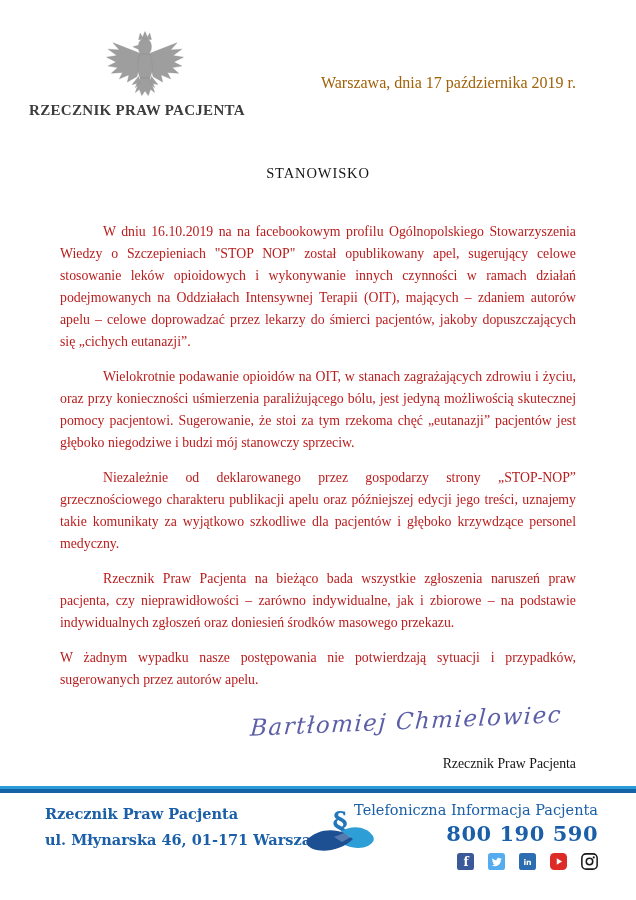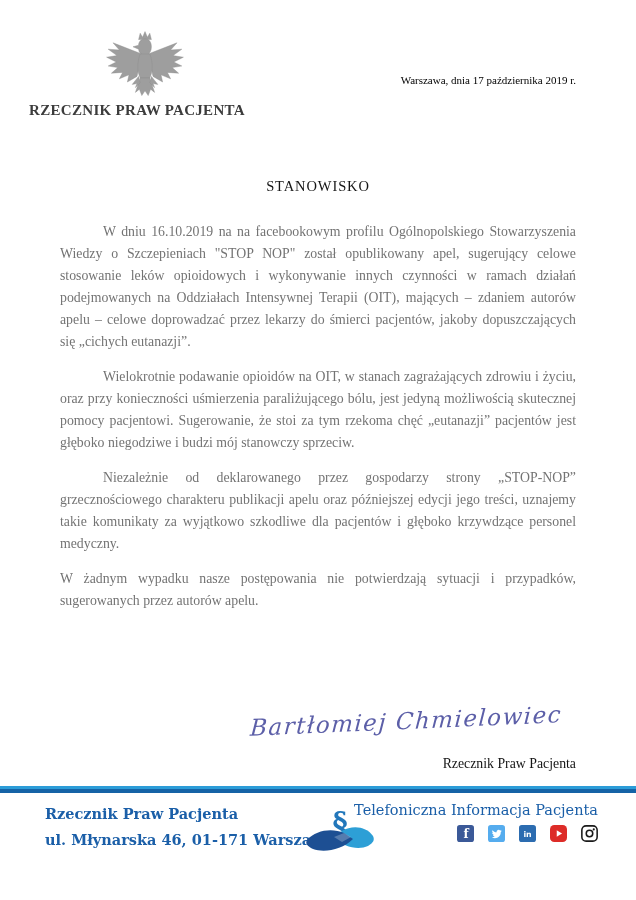--- a/index.html
+++ b/index.html
@@ -15,33 +15,33 @@
 
   
   .emblem { position: absolute; left: 104px; top: 30px; width: 82px; height: 72px; }
   .institution {
     position: absolute; left: 28px; top: 102px; width: 218px;
     text-align: center; font-size: 15px; font-weight: bold;
     letter-spacing: 0.3px; color: #3c3c3c;
   }
   .date-line {
     position: absolute; right: 60px; top: 74px;
-    font-size: 11px; color: #000000;
+    font-size: 16px; color: #a16207;
   }
 
   
   .doc-title {
-    position: absolute; left: 0; top: 178px; width: 100%;
+    position: absolute; left: 0; top: 165px; width: 100%;
     text-align: center; font-size: 14.5px; letter-spacing: 0.9px; color: #151515;
   }
 
   
   .body-text {
     position: absolute; left: 60px; top: 221px; width: 516px;
-    font-size: 13.8px; line-height: 22px; text-align: justify; color: #737373;
+    font-size: 13.8px; line-height: 22px; text-align: justify; color: #b91c1c;
   }
   .body-text p { margin: 0 0 13px 0; text-indent: 43px; }
   .body-text p.no-indent { text-indent: 0; }
 
   
   .signature-script {
     position: absolute; right: 74px; top: 708px;
     font-family: "DejaVu Serif", serif; font-style: italic;
     font-size: 23px; letter-spacing: 1.5px; color: #5c5fa8;
     transform: rotate(-2.5deg) skewX(-6deg); white-space: nowrap;
@@ -91,20 +91,21 @@
 
   <div class="institution">RZECZNIK PRAW PACJENTA</div>
   <div class="date-line">Warszawa, dnia 17 października 2019 r.</div>
 
   <div class="doc-title">STANOWISKO</div>
 
   <div class="body-text">
     <p>W dniu 16.10.2019 na na facebookowym profilu Ogólnopolskiego Stowarzyszenia Wiedzy o Szczepieniach "STOP NOP" został opublikowany apel, sugerujący celowe stosowanie leków opioidowych i wykonywanie innych czynności w ramach działań podejmowanych na Oddziałach Intensywnej Terapii (OIT), mających – zdaniem autorów apelu – celowe doprowadzać przez lekarzy do śmierci pacjentów, jakoby dopuszczających się „cichych eutanazji”.</p>
     <p>Wielokrotnie podawanie opioidów na OIT, w stanach zagrażających zdrowiu i życiu, oraz przy konieczności uśmierzenia paraliżującego bólu, jest jedyną możliwością skutecznej pomocy pacjentowi. Sugerowanie, że stoi za tym rzekoma chęć „eutanazji” pacjentów jest głęboko niegodziwe i budzi mój stanowczy sprzeciw.</p>
     <p>Niezależnie od deklarowanego przez gospodarzy strony „STOP-NOP” grzecznościowego charakteru publikacji apelu oraz późniejszej edycji jego treści, uznajemy takie komunikaty za wyjątkowo szkodliwe dla pacjentów i głęboko krzywdzące personel medyczny.</p>
+    <p>Rzecznik Praw Pacjenta na bieżąco bada wszystkie zgłoszenia naruszeń praw pacjenta, czy nieprawidłowości – zarówno indywidualne, jak i zbiorowe – na podstawie indywidualnych zgłoszeń oraz doniesień środków masowego przekazu.</p>
     <p class="no-indent">W żadnym wypadku nasze postępowania nie potwierdzają sytuacji i przypadków, sugerowanych przez autorów apelu.</p>
   </div>
 
   <div class="signature-script">Bartłomiej Chmielowiec</div>
   <div class="signature-title">Rzecznik Praw Pacjenta</div>
 
   <div class="rule-light"></div>
   <div class="rule-dark"></div>
 
   <div class="footer-left">
@@ -114,20 +115,21 @@
 
   <svg class="footer-logo" viewBox="0 0 72 62" aria-hidden="true">
     <text x="36" y="27" text-anchor="middle" font-family="DejaVu Serif, serif" font-size="29" font-weight="bold" fill="#2277bb">§</text>
     <path d="M69,30 C62,20 48,19 38,25 L29,31 C40,42 55,44 64,40 C69,37 71,34 69,30 Z" fill="#2d9fd6"></path>
     <path d="M3,34 C12,24 28,22 40,27 L49,33 C38,44 20,47 9,43 C3,40 1,37 3,34 Z" fill="#1d4f93"></path>
     <path d="M30,31 L40,27 L47,31 L38,36 Z" fill="#ffffff" opacity="0.25"></path>
   </svg>
 
   <div class="footer-right">
     <div class="info-label">Telefoniczna Informacja Pacjenta</div>
+    <div class="phone-number">800 190 590</div>
     <div class="social-row">
       <svg viewBox="0 0 24 24">
         <rect width="24" height="24" rx="4" fill="#3b5998"></rect>
         <text x="13" y="19" text-anchor="middle" font-family="DejaVu Serif, serif" font-size="17" font-weight="bold" fill="#ffffff">f</text>
       </svg>
       <svg viewBox="0 0 24 24">
         <rect width="24" height="24" rx="4" fill="#55acee"></rect>
         <path fill="#ffffff" d="M19.3 8.1c-.5.2-1 .4-1.6.5.6-.4 1-.9 1.2-1.6-.5.3-1.1.6-1.8.7a2.9 2.9 0 0 0-5 2c0 .2 0 .5.1.7-2.4-.1-4.5-1.3-5.9-3-.3.4-.4.9-.4 1.5 0 1 .5 1.9 1.3 2.4-.5 0-.9-.1-1.3-.3v.1c0 1.4 1 2.6 2.3 2.9-.2.1-.5.1-.8.1l-.5-.1c.4 1.2 1.5 2 2.7 2a5.8 5.8 0 0 1-4.3 1.2 8.2 8.2 0 0 0 12.7-7v-.4c.6-.4 1-.9 1.3-1.7z"></path>
       </svg>
       <svg viewBox="0 0 24 24">

